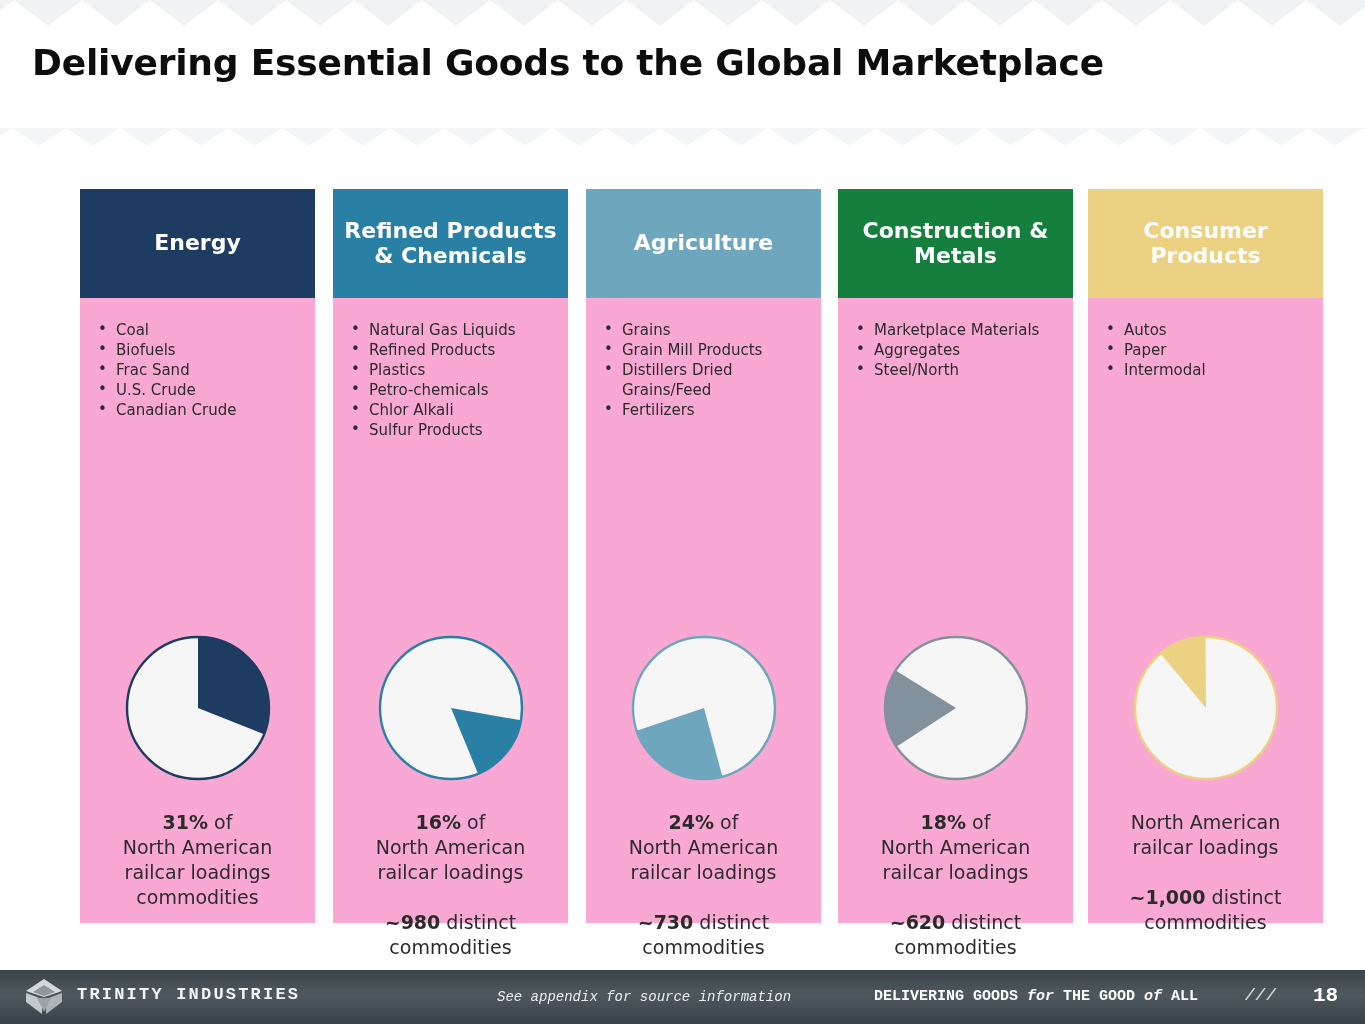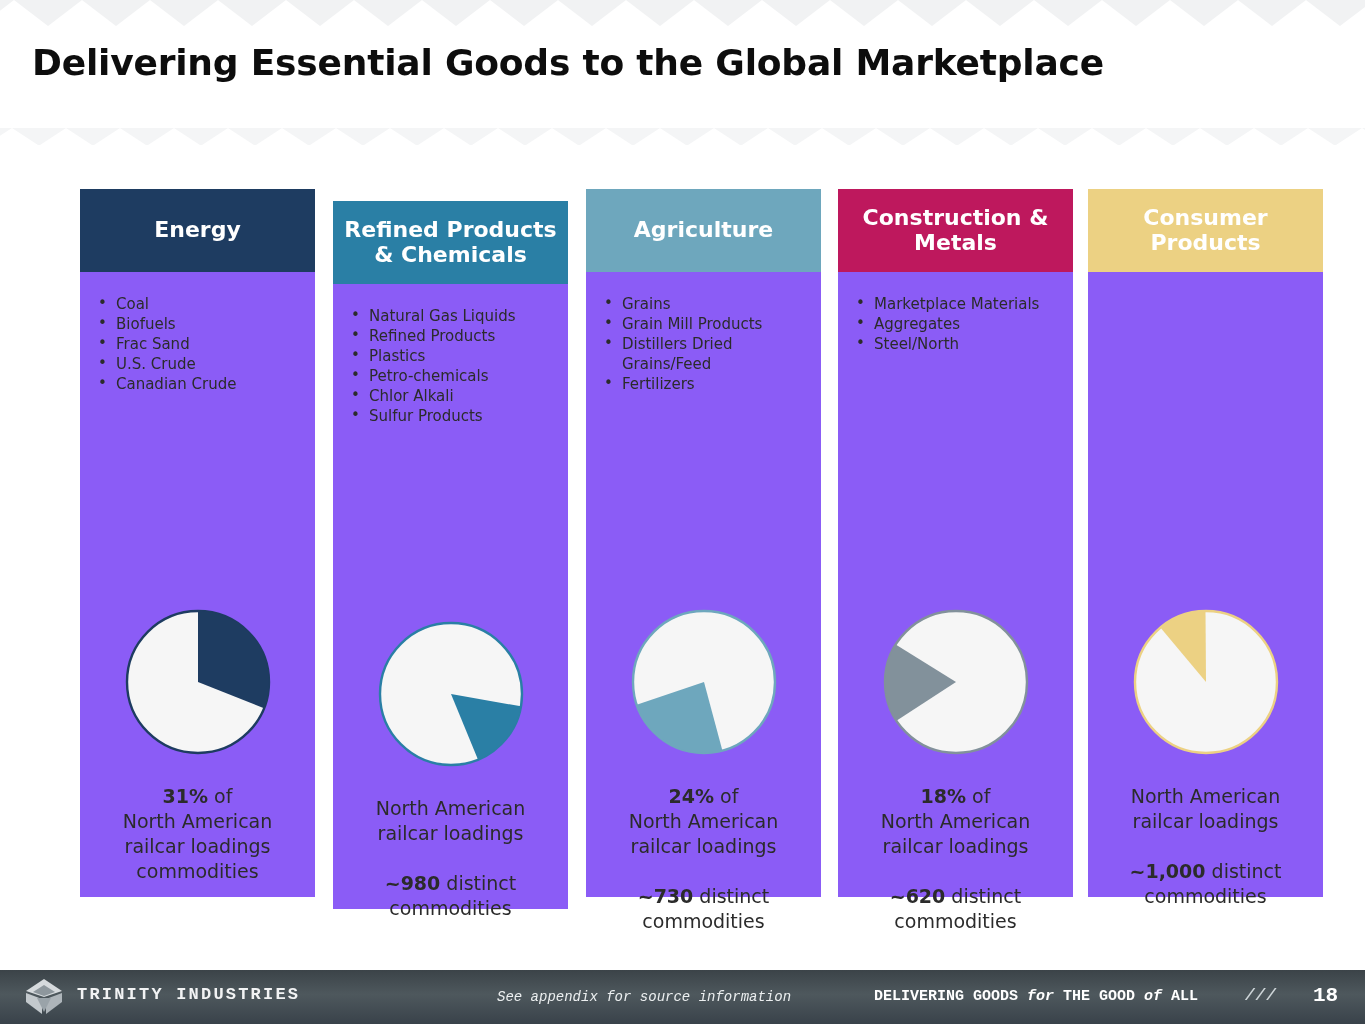--- a/index.html
+++ b/index.html
@@ -38,28 +38,28 @@
   }
 
   
   #columns{
     position:absolute;left:0;top:189px;width:1365px;height:730px;
   }
   .col{
     position:absolute;top:0;width:235px;
   }
   .col-head{
-    height:83px;
+    height:109px;
     display:flex;align-items:center;justify-content:center;
     color:#ffffff;font-weight:bold;font-size:22px;
     text-align:center;line-height:1.12;
     padding:0 8px;box-sizing:border-box;
   }
   .col-body{
-    background:#8b5cf6;
+    background:#f9a8d4;
     height:625px;
     position:relative;
     box-sizing:border-box;
   }
   ul.bullets{
     margin:0;padding:22px 10px 0 34px;
     list-style:none;
   }
   ul.bullets li{
     position:relative;
@@ -207,40 +207,41 @@
           </svg>
         </div>
         <div class="stats">
           <div class="stat-pct"><b>31%</b><span> of</span></div>
           <div class="stat-sub">North American</div>
           <div class="stat-sub">railcar loadings</div>
           <div class="stat-sub">commodities</div>
         </div>
       </div>
     </div>
-    <div class="col" style="left: 333px; margin-top: 12px;">
+    <div class="col" style="left: 333px;">
       <div class="col-head" style="background: rgb(42, 127, 165);">
         <span>Refined Products &amp; Chemicals</span>
       </div>
       <div class="col-body">
         <ul class="bullets">
           <li>Natural Gas Liquids</li>
           <li>Refined Products</li>
           <li>Plastics</li>
           <li>Petro-chemicals</li>
           <li>Chlor Alkali</li>
           <li>Sulfur Products</li>
         </ul>
         <div class="pie-wrap">
           <svg width="150" height="150" viewBox="0 0 150 150">
             <circle cx="75" cy="75" r="71" fill="#f6f6f6" stroke="#2a7fa5" stroke-width="2.4"></circle>
             <path d="M 75 75 L 144.92 87.33 A 71 71 0 0 1 102.06 140.64 Z" fill="#2a7fa5"></path>
           </svg>
         </div>
         <div class="stats">
+          <div class="stat-pct"><b>16%</b><span> of</span></div>
           <div class="stat-sub">North American</div>
           <div class="stat-sub">railcar loadings</div>
           <div class="stat-comm"><b>~980</b><span> distinct</span></div>
           <div class="stat-sub">commodities</div>
         </div>
       </div>
     </div>
     <div class="col" style="left: 586px;">
       <div class="col-head" style="background: rgb(110, 167, 189);">
         <span>Agriculture</span>
@@ -261,21 +262,21 @@
         <div class="stats">
           <div class="stat-pct"><b>24%</b><span> of</span></div>
           <div class="stat-sub">North American</div>
           <div class="stat-sub">railcar loadings</div>
           <div class="stat-comm"><b>~730</b><span> distinct</span></div>
           <div class="stat-sub">commodities</div>
         </div>
       </div>
     </div>
     <div class="col" style="left: 838px;">
-      <div class="col-head" style="background: #be185d;">
+      <div class="col-head" style="background: #15803d;">
         <span>Construction &amp; Metals</span>
       </div>
       <div class="col-body">
         <ul class="bullets">
           <li>Marketplace Materials</li>
           <li>Aggregates</li>
           <li>Steel/North</li>
         </ul>
         <div class="pie-wrap">
           <svg width="150" height="150" viewBox="0 0 150 150">
@@ -290,20 +291,25 @@
           <div class="stat-comm"><b>~620</b><span> distinct</span></div>
           <div class="stat-sub">commodities</div>
         </div>
       </div>
     </div>
     <div class="col" style="left: 1088px;">
       <div class="col-head" style="background: rgb(236, 209, 131);">
         <span>Consumer Products</span>
       </div>
       <div class="col-body">
+        <ul class="bullets">
+          <li>Autos</li>
+          <li>Paper</li>
+          <li>Intermodal</li>
+        </ul>
         <div class="pie-wrap">
           <svg width="150" height="150" viewBox="0 0 150 150">
             <circle cx="75" cy="75" r="71" fill="#f6f6f6" stroke="#ecd183" stroke-width="2.4"></circle>
             <path d="M 75 75 L 29.36 20.61 A 71 71 0 0 1 74.50 4.00 Z" fill="#ecd183"></path>
           </svg>
         </div>
         <div class="stats">
           <div class="stat-sub">North American</div>
           <div class="stat-sub">railcar loadings</div>
           <div class="stat-comm"><b>~1,000</b><span> distinct</span></div>

